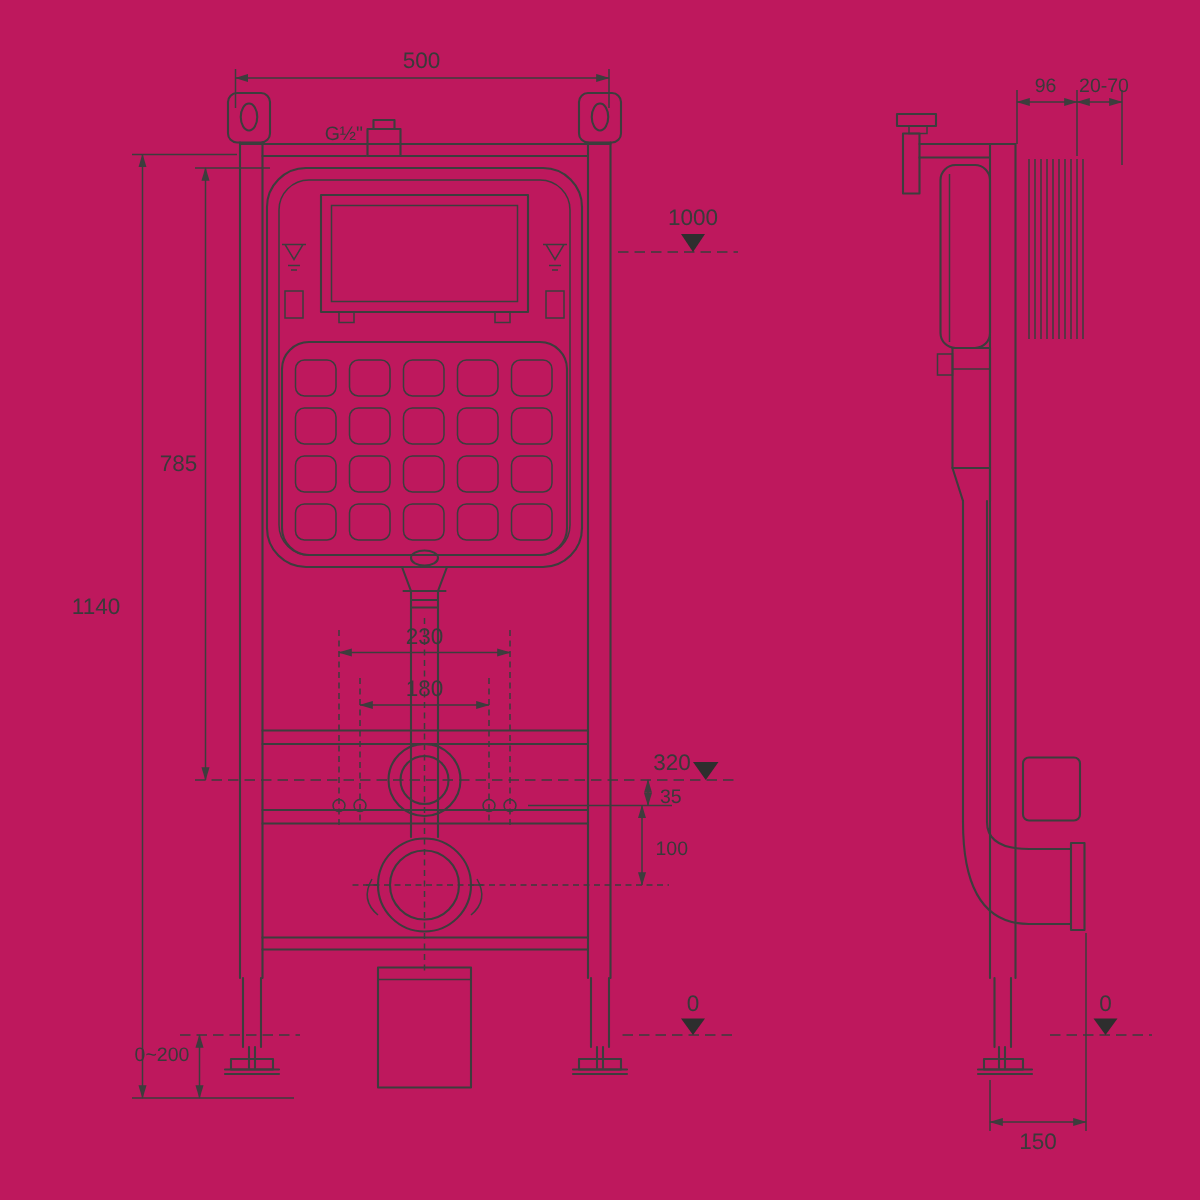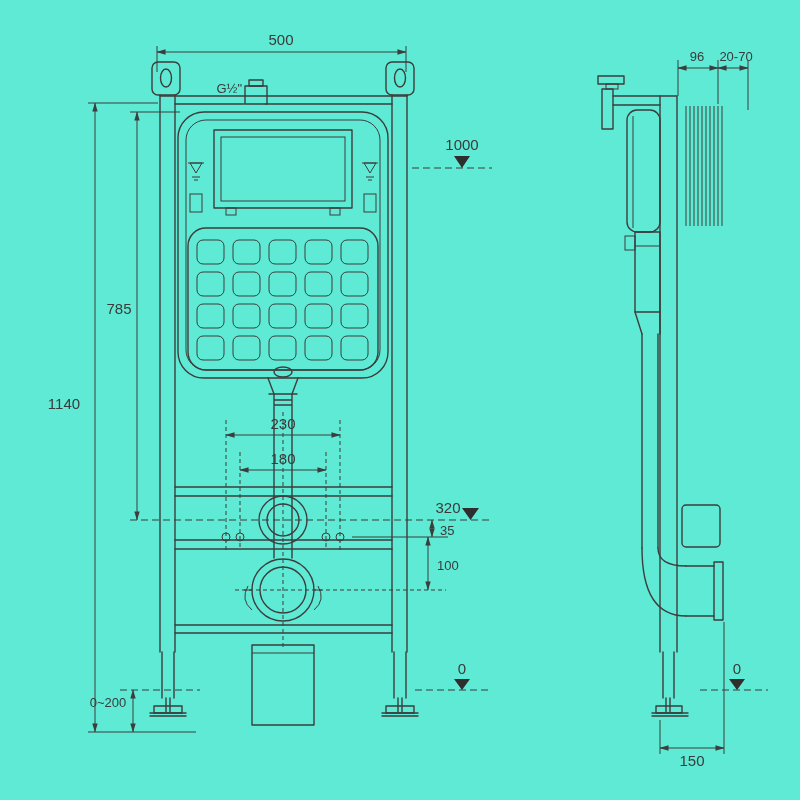--- a/index.html
+++ b/index.html
@@ -1,16 +1,16 @@
 <!DOCTYPE html>
 <html><head>
 <meta charset="utf-8">
 <style>
   html,body{margin:0;padding:0;background:#fff;}
-  .canvas{position:relative;width:800px;height:800px;background:#5eead4;overflow:hidden;
+  .canvas{position:relative;width:800px;height:800px;background:#be185d;overflow:hidden;
           font-family:"Liberation Sans", sans-serif;}
   svg{display:block;}
   .ln{stroke:#3d3d3d;stroke-width:1.4;fill:none;stroke-linecap:round;stroke-linejoin:round;}
   .thin{stroke:#3d3d3d;stroke-width:1;fill:none;}
   .dim{stroke:#3d3d3d;stroke-width:1;fill:none;}
   .dash{stroke:#3d3d3d;stroke-width:1;fill:none;stroke-dasharray:7 4;}
   .dashf{stroke:#3d3d3d;stroke-width:1;fill:none;stroke-dasharray:4 3;}
   .lvl{fill:#2e2e2e;stroke:none;}
   text.dimtxt{font-family:"Liberation Sans", sans-serif;font-size:15px;fill:#3a3a3a;}
   text.small{font-size:13px;}

